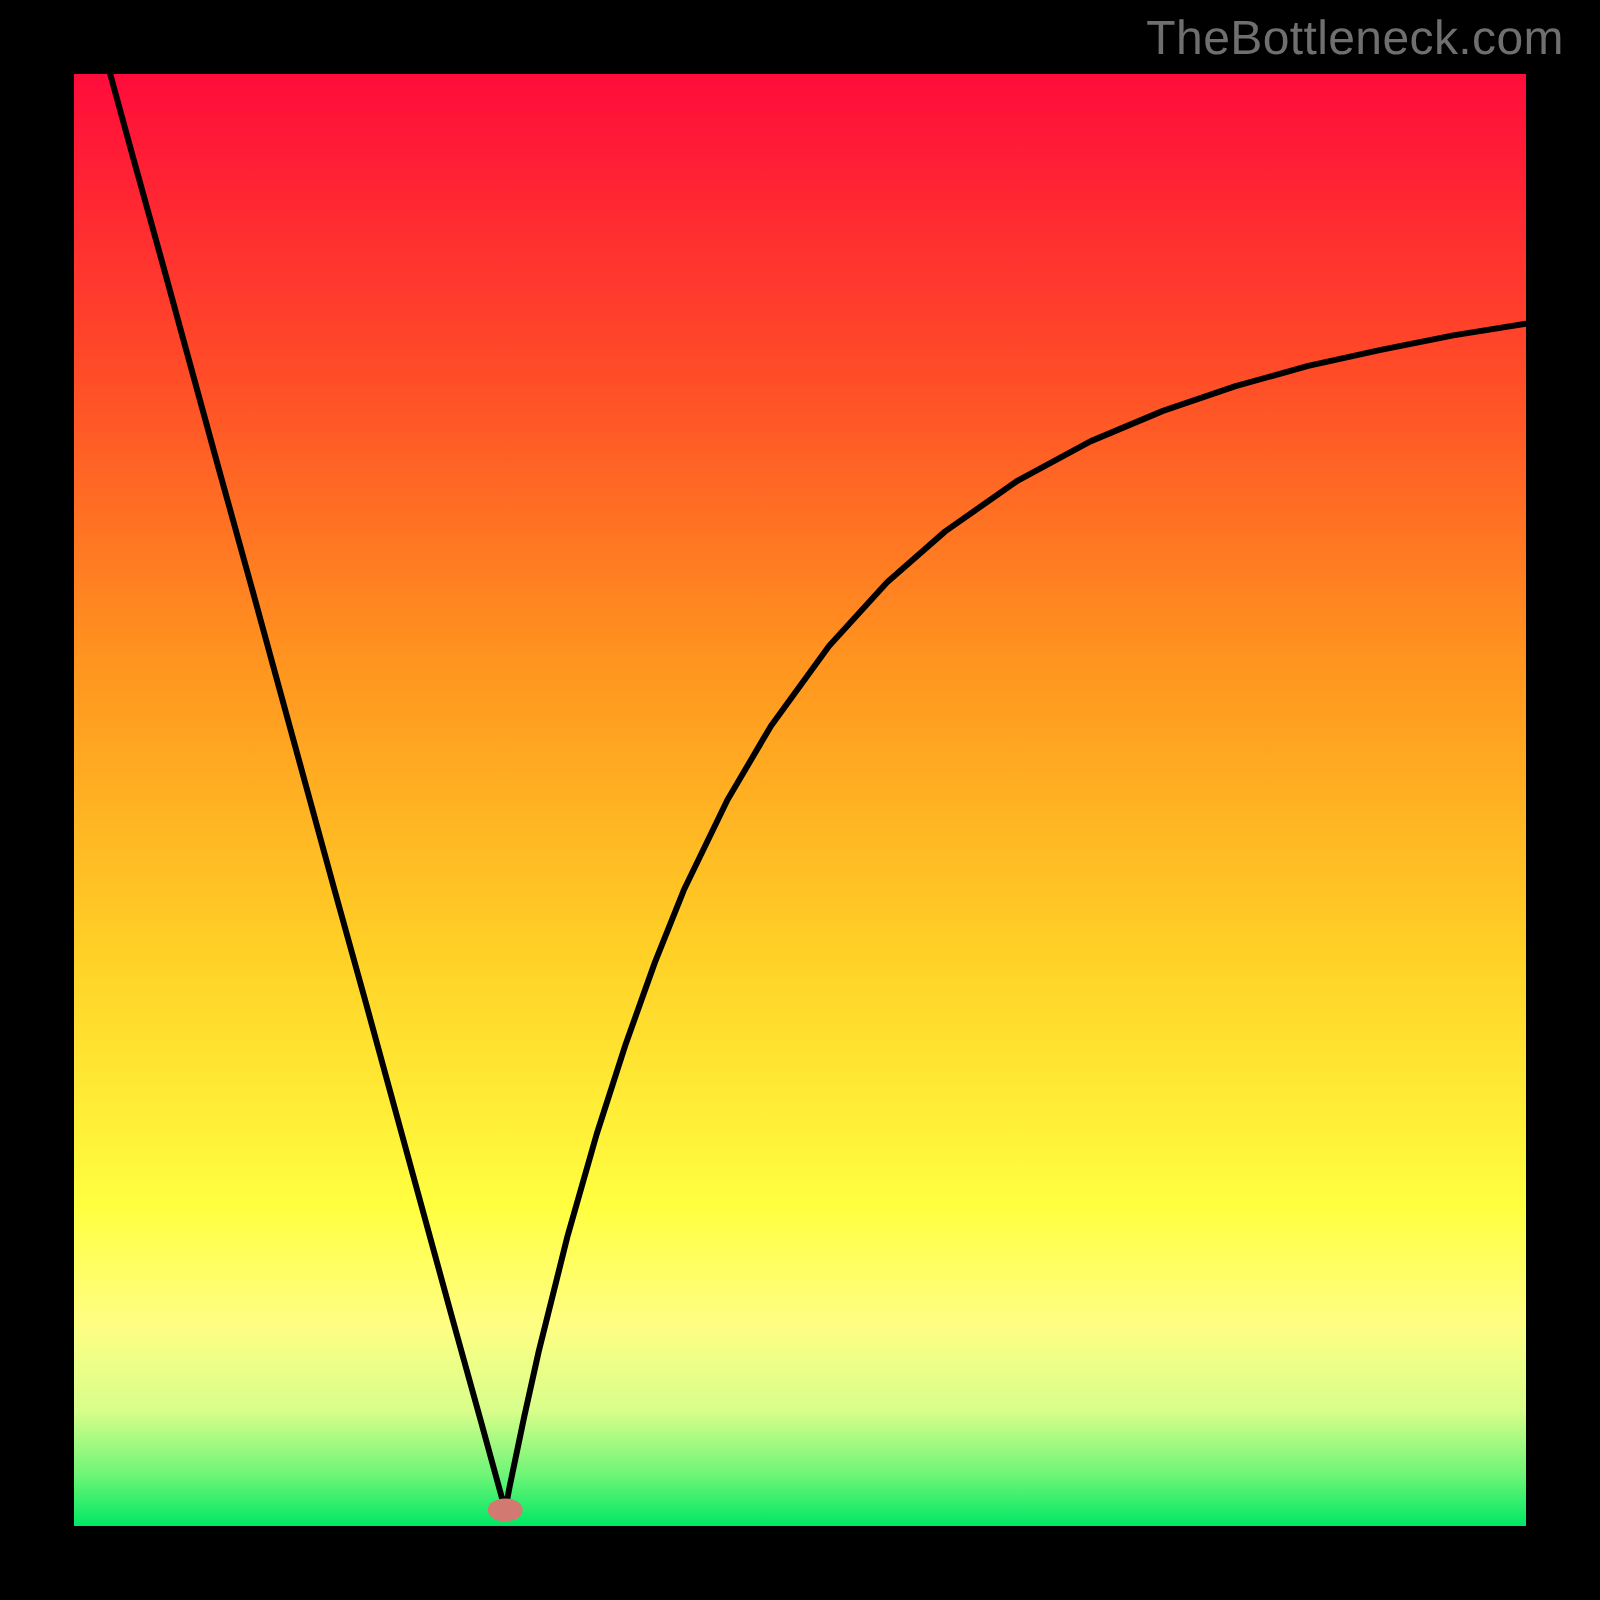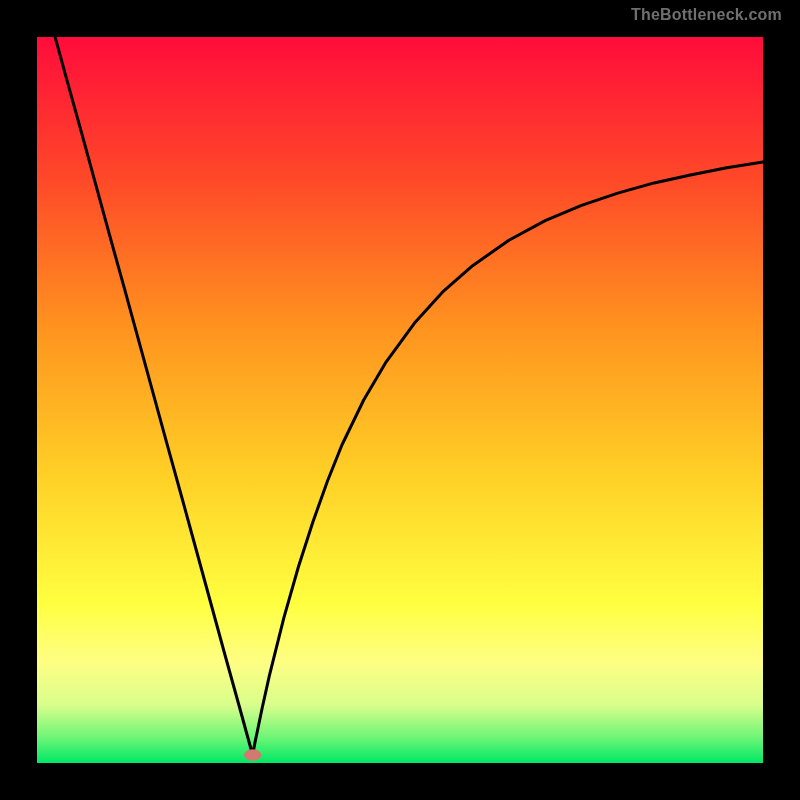--- a/index.html
+++ b/index.html
@@ -14,22 +14,22 @@
     position: relative;
     width: 800px;
     height: 800px;
     background: #000;
   }
   .watermark {
     position: absolute;
     top: 6px;
     right: 18px;
     color: #6f6f6f;
-    font-size: 16px;
-    font-weight: 700;
+    font-size: 24px;
+    font-weight: 400;
     letter-spacing: 0.2px;
     z-index: 5;
   }
   .plot-area {
     position: absolute;
     left: 37px;
     top: 37px;
     width: 726px;
     height: 726px;
   }

